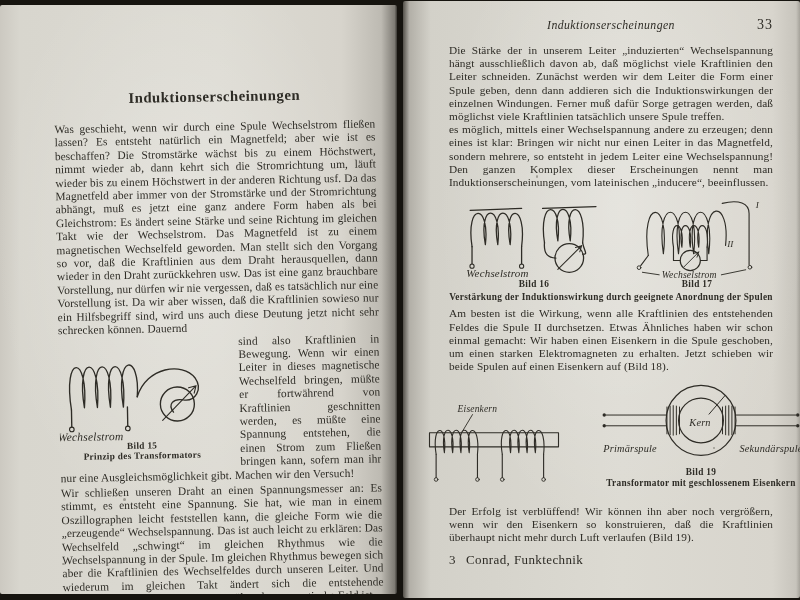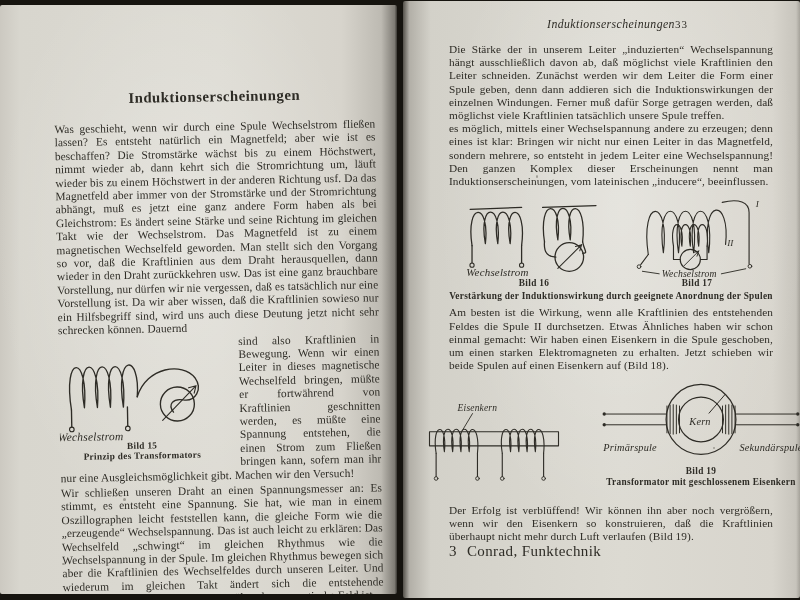--- a/index.html
+++ b/index.html
@@ -44,21 +44,21 @@
     font-size:14.8px;font-weight:700;letter-spacing:0.5px;
   }
   .running-head{
     display:grid;grid-template-columns:1fr auto 1fr;align-items:baseline;
     margin-bottom:11px;
   }
   .running-head .title{
     grid-column:2;font-style:italic;font-size:11.8px;letter-spacing:0.4px;
   }
   .running-head .pagenum{
-    grid-column:3;font-size:11px;letter-spacing:1px;
+    grid-column:3;text-align:right;font-size:14px;letter-spacing:1px;
   }
   .wrapzone{overflow:hidden;}
   .wrapzone::after{content:"";display:block;clear:both;}
   figure{margin:0;}
   .fig15{float:left;width:176px;margin:4px 10px 0 -6px;text-align:center;}
   .figcap{
     font-size:9.3px;font-weight:700;line-height:10.6px;
     text-align:center;letter-spacing:0.3px;
   }
   .figrow{display:flex;justify-content:space-between;align-items:flex-end;}
@@ -70,21 +70,21 @@
   svg .ln{fill:none;stroke:currentColor;stroke-width:1.35;stroke-linecap:round;stroke-linejoin:round;}
   svg .thin{stroke-width:1.1;}
   svg .dot{fill:currentColor;stroke:none;}
   svg text{
     font-family:"Liberation Serif","DejaVu Serif",serif;
     fill:var(--ink);stroke:none;
   }
   svg text.hand{font-style:italic;font-size:11.5px;letter-spacing:0.2px;}
   svg text.rnum{font-style:italic;font-size:11px;}
   .footer-line{
-    font-size:15px;letter-spacing:0.4px;
+    margin-top:8px;font-size:13px;letter-spacing:0.4px;
   }
   .footer-line .mark{margin-right:10px;}
   .speck{position:absolute;border-radius:50%;background:rgba(62,59,50,0.4);}
   .s1{width:3px;height:3px;left:123px;top:498px;}
   .s2{width:2px;height:2px;left:713px;top:447px;}
   .s3{width:2px;height:3px;left:536px;top:175px;}
   .s4{width:3px;height:2px;left:62px;top:563px;}
   .mt2{margin-top:2px;} .mt4{margin-top:16px;}
 </style>
 </head>

